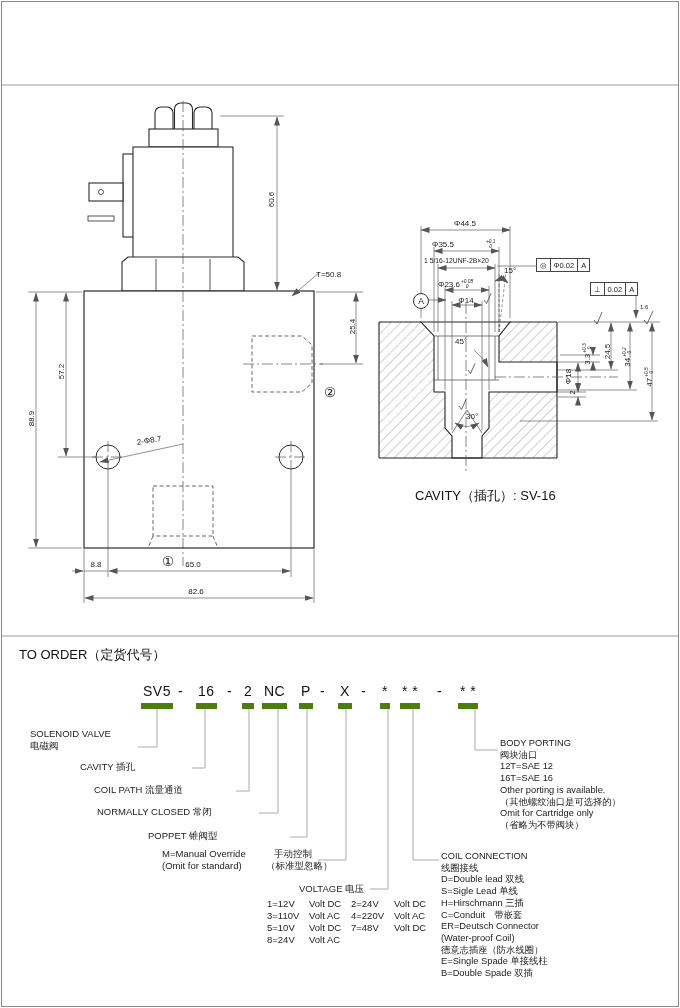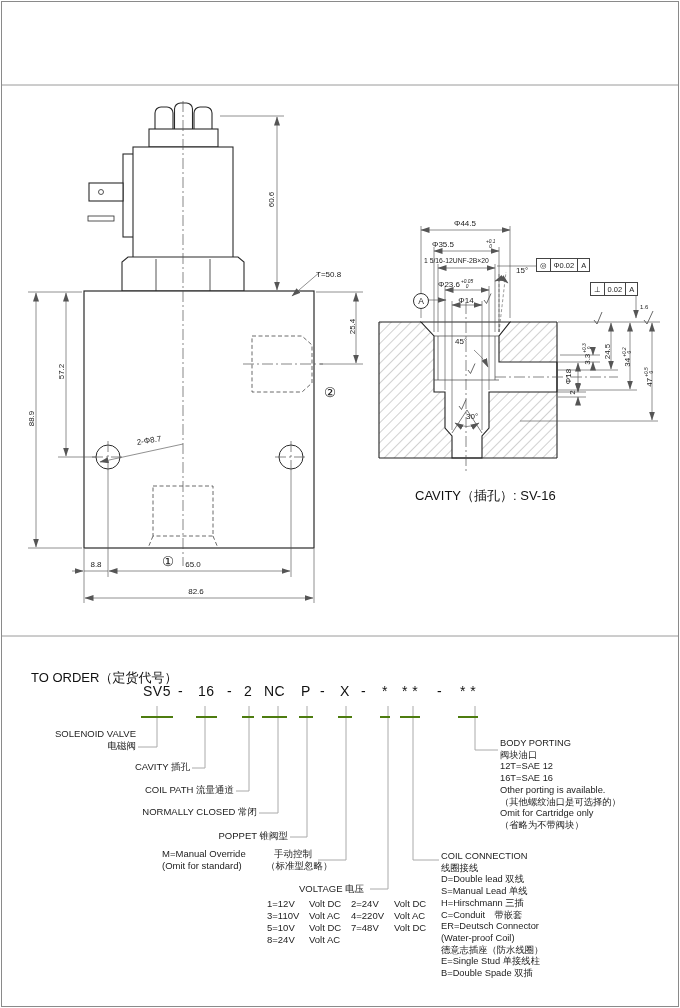--- a/index.html
+++ b/index.html
@@ -5,27 +5,27 @@
   html,body{margin:0;padding:0;background:#fff;}
   #page{position:relative;width:680px;height:1008px;background:#fff;overflow:hidden;
         font-family:"Liberation Sans",sans-serif;color:#222;}
   .frame{position:absolute;inset:1px;border:1px solid #8a8a8a;pointer-events:none;}
   svg.lw{position:absolute;left:0;top:0;}
   .t{position:absolute;white-space:nowrap;color:#222;}
   .dt{font-size:8px;text-align:center;letter-spacing:0;}
   .rot{transform:rotate(-90deg);}
   .cap{font-size:13px;color:#111;}
   .lbl{font-size:9.5px;color:#222;}
-  .lblr{text-align:right;}
+  .lblr{}
   .small7{font-size:6.8px;}
   .tiny{font-size:6px;}
   .circnum{font-size:13.5px;}
   .code{font-size:14px;color:#111;letter-spacing:.5px;}
   .tok{position:absolute;}
-  .u{border-bottom:2px solid #4d7c0f;padding:0 2px 17px 2px;}
+  .u{border-bottom:6px solid #4d7c0f;padding:0 2px 4px 2px;}
   .tolwrap{display:flex;align-items:center;justify-content:center;gap:1px;}
   .stk{display:inline-flex;flex-direction:column;font-size:4.8px;line-height:5px;font-style:normal;}
   .fcf{position:absolute;display:flex;border:1px solid #444;background:#fff;height:12px;
        font-size:7.5px;align-items:stretch;}
   .fcf span{padding:0 3px;border-right:1px solid #444;display:flex;align-items:center;}
   .fcf span:last-child{border-right:none;}
   .datum{position:absolute;width:14px;height:14px;border:1.2px solid #333;border-radius:50%;
          font-size:8.5px;display:flex;align-items:center;justify-content:center;background:#fff;}
   .blk{position:absolute;font-size:9.3px;line-height:11.7px;color:#222;white-space:nowrap;}
 </style>
@@ -254,21 +254,21 @@
   </div>
   <div class="t small7" style="left:424px;top:257px;">1 5/16-12UNF-2B×20</div>
   <div class="t dt tolwrap" style="left:438px;top:279px;">
     <span>Φ23.6</span>
       <i class="stk">
         <i>+0.05</i>
         <i>0</i>
       </i>
   </div>
   <div class="t dt" style="left:450px;top:296px;width:32px;">Φ14</div>
-  <div class="t dt" style="left:516px;top:266px;text-align:right;">15°</div>
+  <div class="t dt" style="left:504px;top:266px;text-align:right;">15°</div>
   <div class="t dt" style="left:455px;top:337px;">45°</div>
   <div class="t dt" style="left:466px;top:412px;">30°</div>
   <div class="t dt rot" style="left:553px;top:372px;width:30px;">Φ18</div>
   <div class="t dt rot" style="left:566px;top:388px;width:12px;">2</div>
   <div class="t dt rot tolwrap" style="left:572px;top:349px;width:30px;">
     <span>3.3</span>
       <i class="stk">
         <i>+0.3</i>
         <i>0</i>
       </i>
@@ -297,21 +297,21 @@
   </div>
   <div class="fcf" style="left:590px;top:282px;">
     <span>⊥</span>
       <span>0.02</span>
       <span>A</span>
   </div>
   <div class="datum" style="left:413px;top:293px;">A</div>
 
   <div class="t cap" style="left:415px;top:487px;">CAVITY（插孔）: SV-16</div>
 
-  <div class="t cap" style="left:31px;top:646px;margin-top:23px;">TO ORDER（定货代号）</div>
+  <div class="t cap" style="left:19px;top:646px;">TO ORDER（定货代号）</div>
 
   <div class="t code tok u" style="left:141px;top:683px;">SV5</div>
   <div class="t code tok" style="left:178px;top:683px;">-</div>
   <div class="t code tok u" style="left:196px;top:683px;">16</div>
   <div class="t code tok" style="left:227px;top:683px;">-</div>
   <div class="t code tok u" style="left:242px;top:683px;">2</div>
   <div class="t code tok u" style="left:262px;top:683px;">NC</div>
   <div class="t code tok u" style="left:299px;top:683px;">P</div>
   <div class="t code tok" style="left:320px;top:683px;">-</div>
   <div class="t code tok u" style="left:338px;top:683px;">X</div>
@@ -345,27 +345,27 @@
   <div class="t lbl" style="left:309px;top:922px;">Volt DC</div>
   <div class="t lbl" style="left:351px;top:922px;">7=48V</div>
   <div class="t lbl" style="left:394px;top:922px;">Volt DC</div>
   <div class="t lbl" style="left:267px;top:934px;">8=24V</div>
   <div class="t lbl" style="left:309px;top:934px;">Volt AC</div>
 
   <div class="blk" style="left:441px;top:851px;">
     <div>COIL CONNECTION</div>
     <div>线圈接线</div>
     <div>D=Double lead 双线</div>
-    <div>S=Manual Lead  单线</div>
+    <div>S=Sigle Lead  单线</div>
     <div>H=Hirschmann  三插</div>
     <div>C=Conduit　带嵌套</div>
     <div>ER=Deutsch Connector</div>
     <div>(Water-proof Coil)</div>
     <div>德意志插座（防水线圈）</div>
-    <div>E=Single Stud  单接线柱</div>
+    <div>E=Single Spade  单接线柱</div>
     <div>B=Double Spade  双插</div>
   </div>
 
   <div class="blk" style="left:500px;top:738px;">
     <div>BODY PORTING</div>
     <div>阀块油口</div>
     <div>12T=SAE 12</div>
     <div>16T=SAE 16</div>
     <div>Other porting is available.</div>
     <div>（其他螺纹油口是可选择的）</div>

